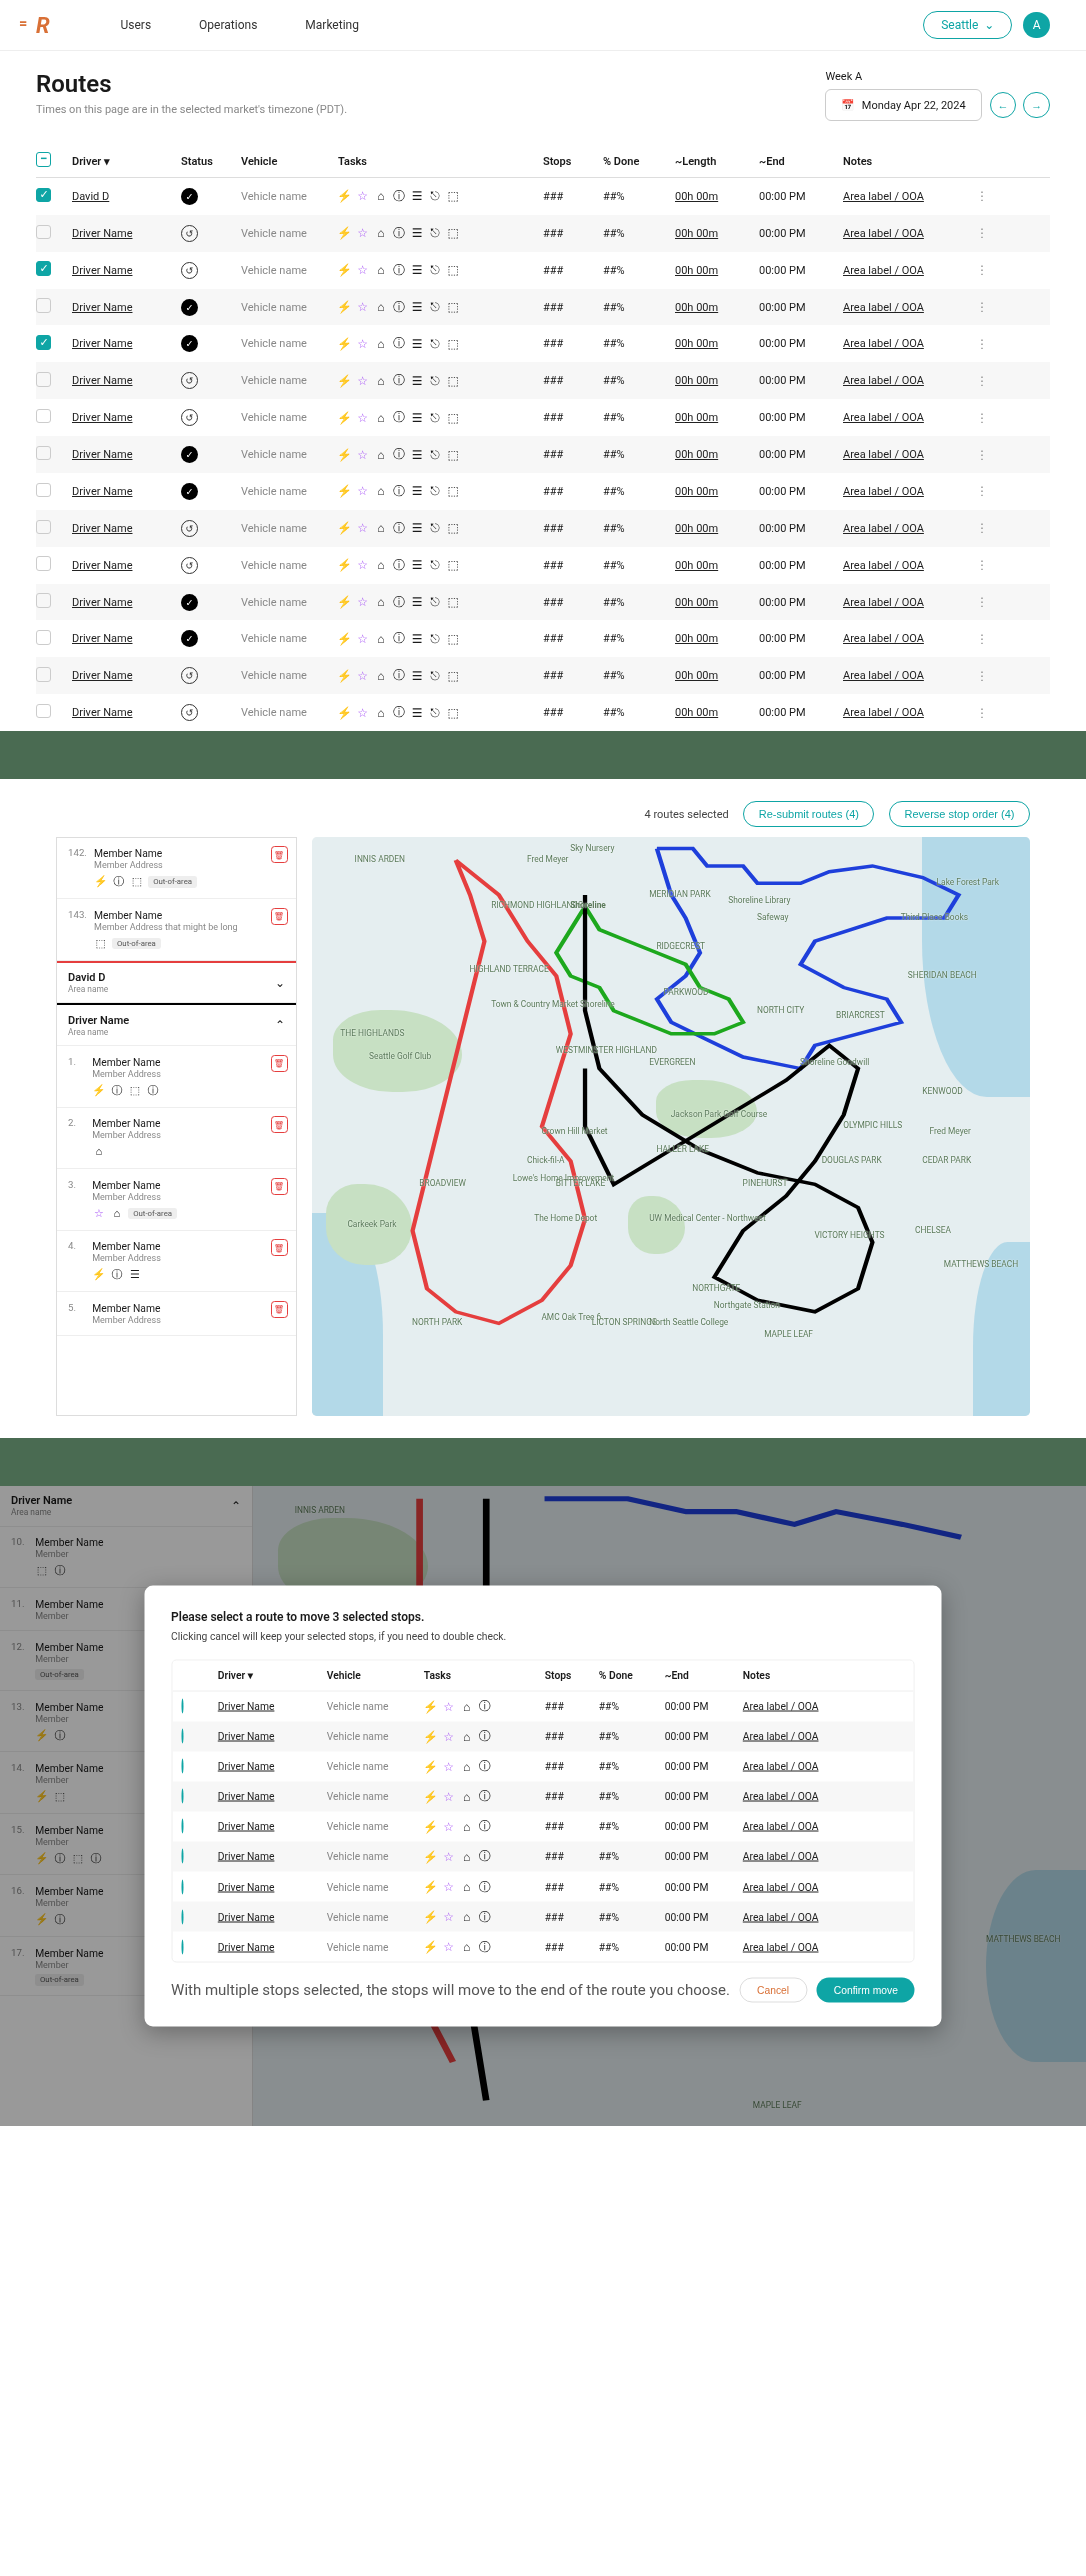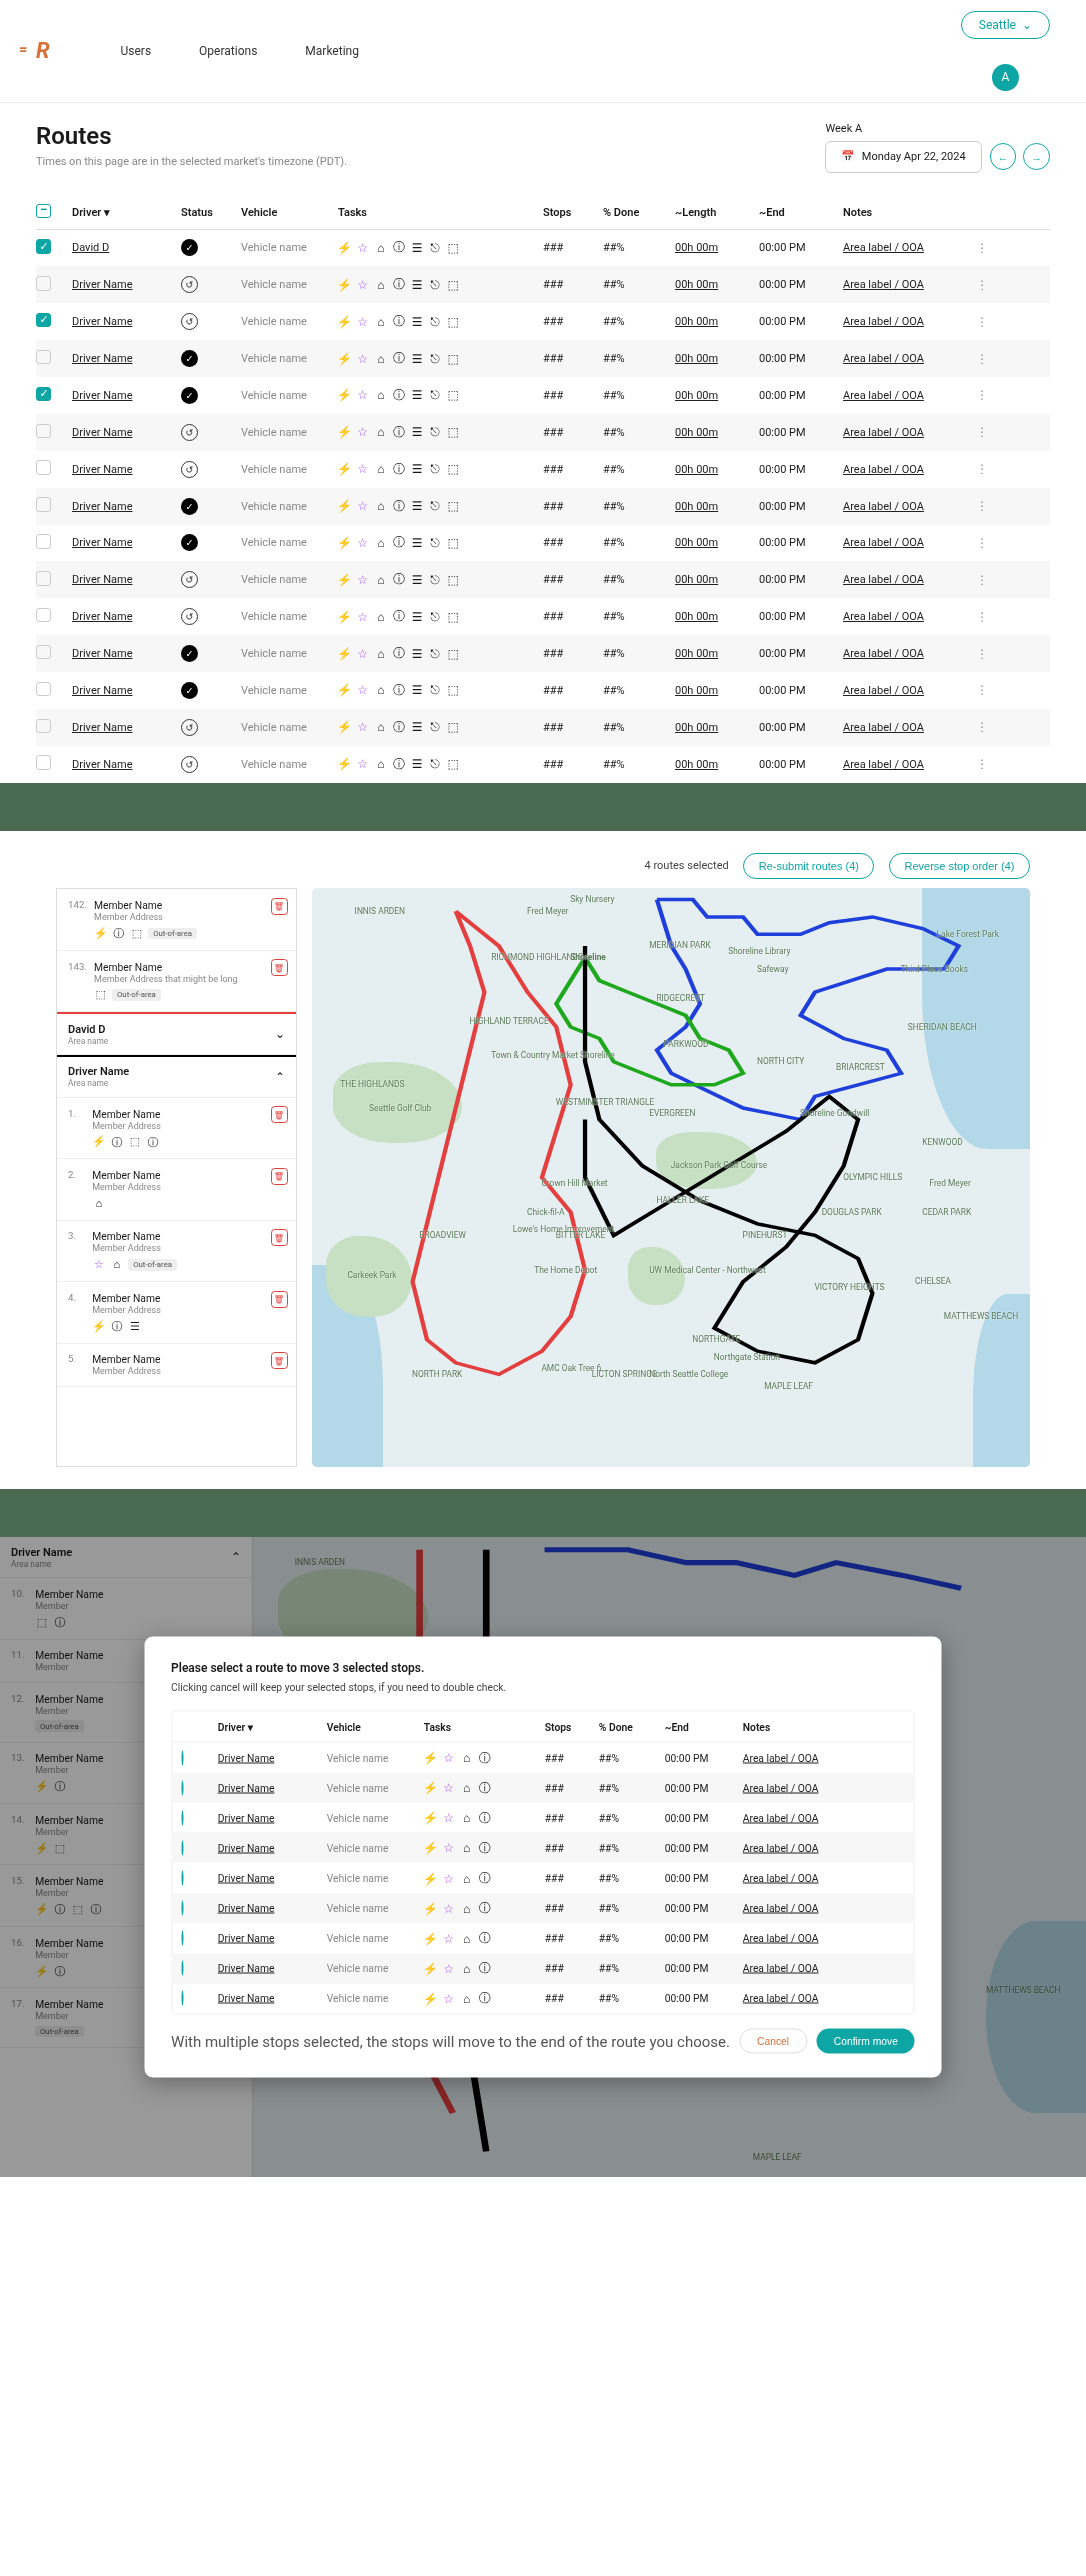--- a/index.html
+++ b/index.html
@@ -5,21 +5,21 @@
 * { box-sizing: border-box; margin: 0; padding: 0; }
 body { font-family: -apple-system, BlinkMacSystemFont, "Segoe UI", Roboto, sans-serif; background: #fff; color: #1a1a1a; width: 1086px; }
 
 
 .section1 { padding: 0; }
 .topnav { display: flex; align-items: center; padding: 11px 36px; border-bottom: 0.6px solid #eee; }
 .logo { color: #D97036; font-size: 22px; font-weight: bold; font-style: italic; letter-spacing: -1.2px; margin-right: 72px; position: relative; }
 .logo::before { content: "="; position: absolute; left: -17px; top: 2.4px; font-size: 14.5px; font-style: normal; letter-spacing: 0; }
 .navlinks { display: flex; gap: 48px; }
 .navlinks a { text-decoration: none; color: #333; font-size: 12px; }
-.navright { margin-left: auto; display: flex; align-items: center; gap: 25px; flex-direction: column; }
+.navright { margin-left: auto; display: flex; align-items: center; gap: 11px; }
 .market-pill { border: 0.9px solid #0EA5A5; border-radius: 14.5px; padding: 6px 17px; color: #0EA5A5; font-size: 12px; display: flex; align-items: center; gap: 6px; }
 .avatar { width: 26.6px; height: 26.6px; border-radius: 50%; background: #0EA5A5; color: #fff; display: flex; align-items: center; justify-content: center; font-size: 12px; }
 
 .routes-section { padding: 19.3px 36px 0 36px; }
 .routes-header { display: flex; justify-content: space-between; align-items: flex-start; margin-bottom: 24px; }
 .routes-title { font-size: 24px; font-weight: 600; margin-bottom: 4.8px; }
 .routes-subtitle { color: #888; font-size: 11px; }
 .week-block { }
 .week-label { font-size: 11px; margin-bottom: 6px; }
 .week-row { display: flex; gap: 7.2px; align-items: center; }
@@ -615,21 +615,21 @@
           <div class="map-label" style="left: 82%; top: 13%;">Third Place Books</div>
           <div class="map-label" style="left: 62%; top: 13%;">Safeway</div>
           <div class="map-label" style="left: 48%; top: 18%;">RIDGECREST</div>
           <div class="map-label" style="left: 22%; top: 22%;">HIGHLAND TERRACE</div>
           <div class="map-label" style="left: 83%; top: 23%;">SHERIDAN BEACH</div>
           <div class="map-label" style="left: 49%; top: 26%;">PARKWOOD</div>
           <div class="map-label" style="left: 25%; top: 28%;">Town &amp; Country Market Shoreline</div>
           <div class="map-label" style="left: 62%; top: 29%;">NORTH CITY</div>
           <div class="map-label" style="left: 73%; top: 30%;">BRIARCREST</div>
           <div class="map-label" style="left: 4%; top: 33%;">THE HIGHLANDS</div>
-          <div class="map-label" style="left: 34%; top: 36%;">WESTMINSTER TRIANGLE</div>
+          <div class="map-label" style="left: 34%; top: 36%;">WESTMINSTER HIGHLAND</div>
           <div class="map-label" style="left: 8%; top: 37%;">Seattle Golf Club</div>
           <div class="map-label" style="left: 47%; top: 38%;">EVERGREEN</div>
           <div class="map-label" style="left: 68%; top: 38%;">Shoreline Goodwill</div>
           <div class="map-label" style="left: 85%; top: 43%;">KENWOOD</div>
           <div class="map-label" style="left: 50%; top: 47%;">Jackson Park Golf Course</div>
           <div class="map-label" style="left: 32%; top: 50%;">Crown Hill Market</div>
           <div class="map-label" style="left: 74%; top: 49%;">OLYMPIC HILLS</div>
           <div class="map-label" style="left: 86%; top: 50%;">Fred Meyer</div>
           <div class="map-label" style="left: 48%; top: 53%;">HALLER LAKE</div>
           <div class="map-label" style="left: 30%; top: 55%;">Chick-fil-A</div>

